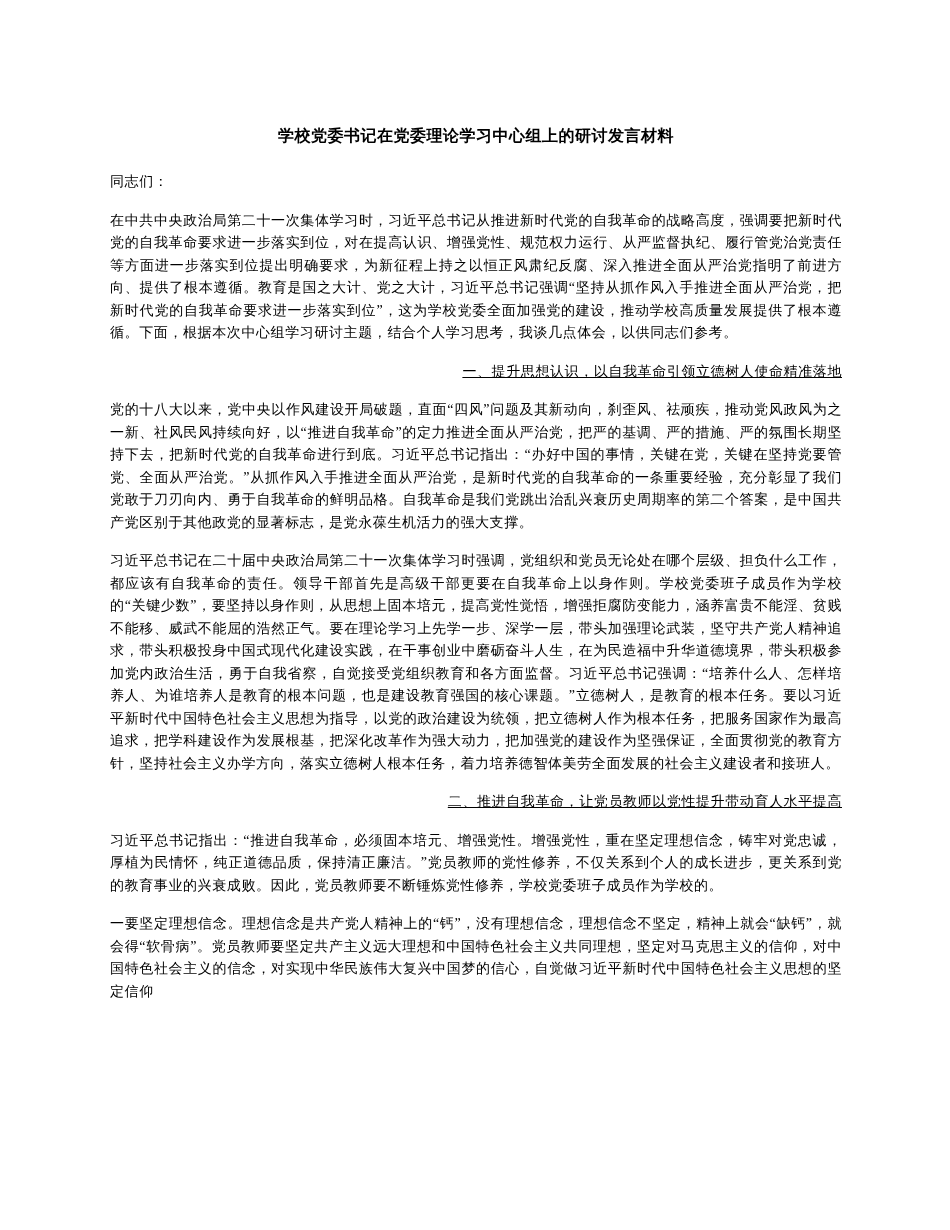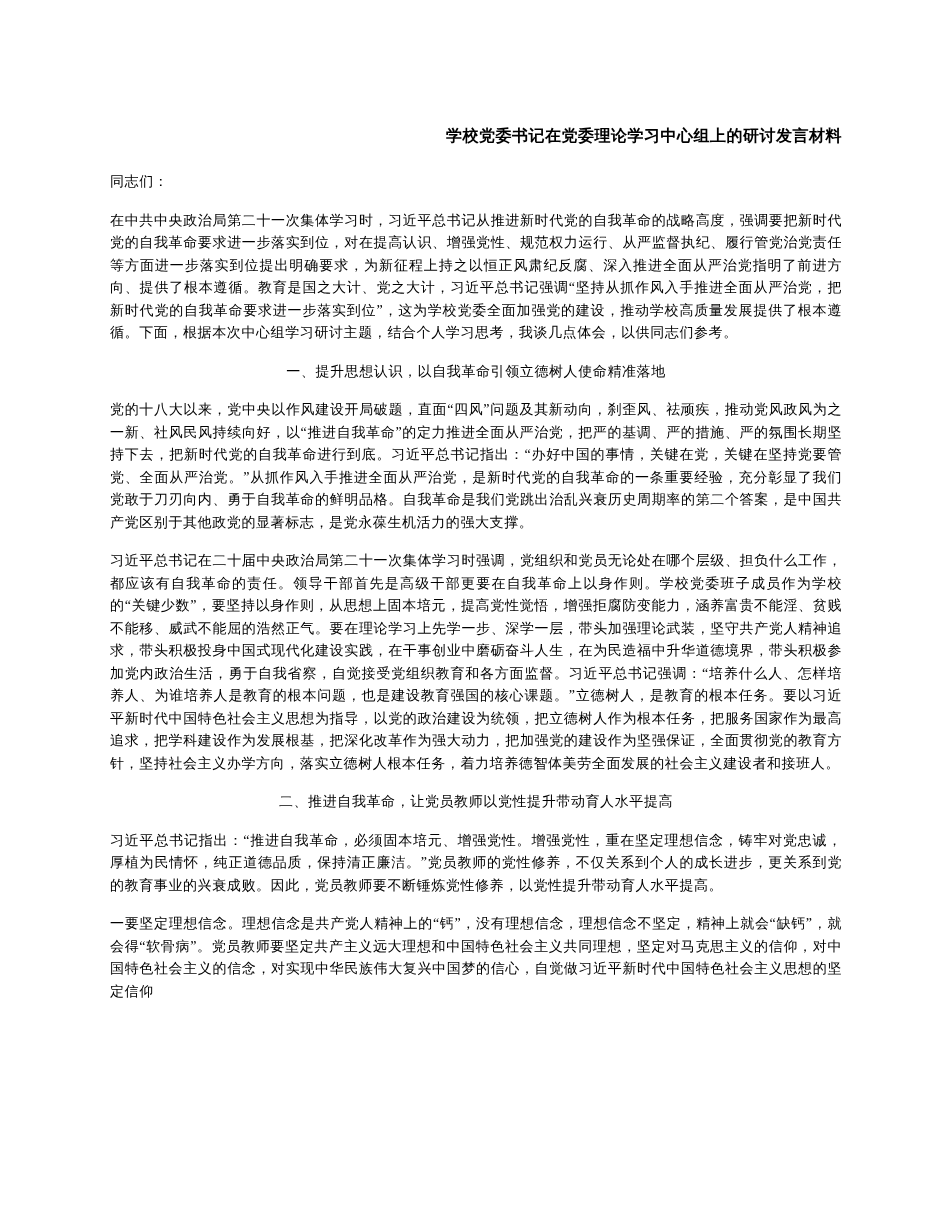--- a/index.html
+++ b/index.html
@@ -18,36 +18,37 @@
     height: 1230px;
     background: #ffffff;
     padding: 125px 108px 40px 110px;
   }
   .doc-title {
     font-size: 16px;
     font-weight: bold;
     line-height: 22px;
     letter-spacing: 0.5px;
     margin-bottom: 24px;
-    text-align: right;
+    text-align: center;
   }
   .doc-block {
     font-size: 14px;
     line-height: 22.5px;
     letter-spacing: 0.6px;
     text-align: justify;
     text-justify: inter-ideograph;
     margin-bottom: 16px;
     word-break: break-all;
   }
   .doc-block.salutation {
     text-align: left;
   }
   .doc-block.section-heading {
-    text-align: center;
+    text-align: right;
+    text-decoration: underline;
   }
   .doc-block:last-child {
     margin-bottom: 8px;
   }
 </style>
 </head>
 <body>
 
 <div class="page">
   <h1 class="doc-title">学校党委书记在党委理论学习中心组上的研讨发言材料</h1>
@@ -57,16 +58,16 @@
   <p class="doc-block">在中共中央政治局第二十一次集体学习时，习近平总书记从推进新时代党的自我革命的战略高度，强调要把新时代党的自我革命要求进一步落实到位，对在提高认识、增强党性、规范权力运行、从严监督执纪、履行管党治党责任等方面进一步落实到位提出明确要求，为新征程上持之以恒正风肃纪反腐、深入推进全面从严治党指明了前进方向、提供了根本遵循。教育是国之大计、党之大计，习近平总书记强调“坚持从抓作风入手推进全面从严治党，把新时代党的自我革命要求进一步落实到位”，这为学校党委全面加强党的建设，推动学校高质量发展提供了根本遵循。下面，根据本次中心组学习研讨主题，结合个人学习思考，我谈几点体会，以供同志们参考。</p>
 
   <p class="doc-block section-heading">一、提升思想认识，以自我革命引领立德树人使命精准落地</p>
 
   <p class="doc-block">党的十八大以来，党中央以作风建设开局破题，直面“四风”问题及其新动向，刹歪风、祛顽疾，推动党风政风为之一新、社风民风持续向好，以“推进自我革命”的定力推进全面从严治党，把严的基调、严的措施、严的氛围长期坚持下去，把新时代党的自我革命进行到底。习近平总书记指出：“办好中国的事情，关键在党，关键在坚持党要管党、全面从严治党。”从抓作风入手推进全面从严治党，是新时代党的自我革命的一条重要经验，充分彰显了我们党敢于刀刃向内、勇于自我革命的鲜明品格。自我革命是我们党跳出治乱兴衰历史周期率的第二个答案，是中国共产党区别于其他政党的显著标志，是党永葆生机活力的强大支撑。</p>
 
   <p class="doc-block">习近平总书记在二十届中央政治局第二十一次集体学习时强调，党组织和党员无论处在哪个层级、担负什么工作，都应该有自我革命的责任。领导干部首先是高级干部更要在自我革命上以身作则。学校党委班子成员作为学校的“关键少数”，要坚持以身作则，从思想上固本培元，提高党性觉悟，增强拒腐防变能力，涵养富贵不能淫、贫贱不能移、威武不能屈的浩然正气。要在理论学习上先学一步、深学一层，带头加强理论武装，坚守共产党人精神追求，带头积极投身中国式现代化建设实践，在干事创业中磨砺奋斗人生，在为民造福中升华道德境界，带头积极参加党内政治生活，勇于自我省察，自觉接受党组织教育和各方面监督。习近平总书记强调：“培养什么人、怎样培养人、为谁培养人是教育的根本问题，也是建设教育强国的核心课题。”立德树人，是教育的根本任务。要以习近平新时代中国特色社会主义思想为指导，以党的政治建设为统领，把立德树人作为根本任务，把服务国家作为最高追求，把学科建设作为发展根基，把深化改革作为强大动力，把加强党的建设作为坚强保证，全面贯彻党的教育方针，坚持社会主义办学方向，落实立德树人根本任务，着力培养德智体美劳全面发展的社会主义建设者和接班人。</p>
 
   <p class="doc-block section-heading">二、推进自我革命，让党员教师以党性提升带动育人水平提高</p>
 
-  <p class="doc-block">习近平总书记指出：“推进自我革命，必须固本培元、增强党性。增强党性，重在坚定理想信念，铸牢对党忠诚，厚植为民情怀，纯正道德品质，保持清正廉洁。”党员教师的党性修养，不仅关系到个人的成长进步，更关系到党的教育事业的兴衰成败。因此，党员教师要不断锤炼党性修养，以党性提升带动育人水平提高。</p>
+  <p class="doc-block">习近平总书记指出：“推进自我革命，必须固本培元、增强党性。增强党性，重在坚定理想信念，铸牢对党忠诚，厚植为民情怀，纯正道德品质，保持清正廉洁。”党员教师的党性修养，不仅关系到个人的成长进步，更关系到党的教育事业的兴衰成败。因此，党员教师要不断锤炼党性修养，学校党委班子成员作为学校的。</p>
 
   <p class="doc-block">一要坚定理想信念。理想信念是共产党人精神上的“钙”，没有理想信念，理想信念不坚定，精神上就会“缺钙”，就会得“软骨病”。党员教师要坚定共产主义远大理想和中国特色社会主义共同理想，坚定对马克思主义的信仰，对中国特色社会主义的信念，对实现中华民族伟大复兴中国梦的信心，自觉做习近平新时代中国特色社会主义思想的坚定信仰</p>
 </div>
 
 </body></html>

